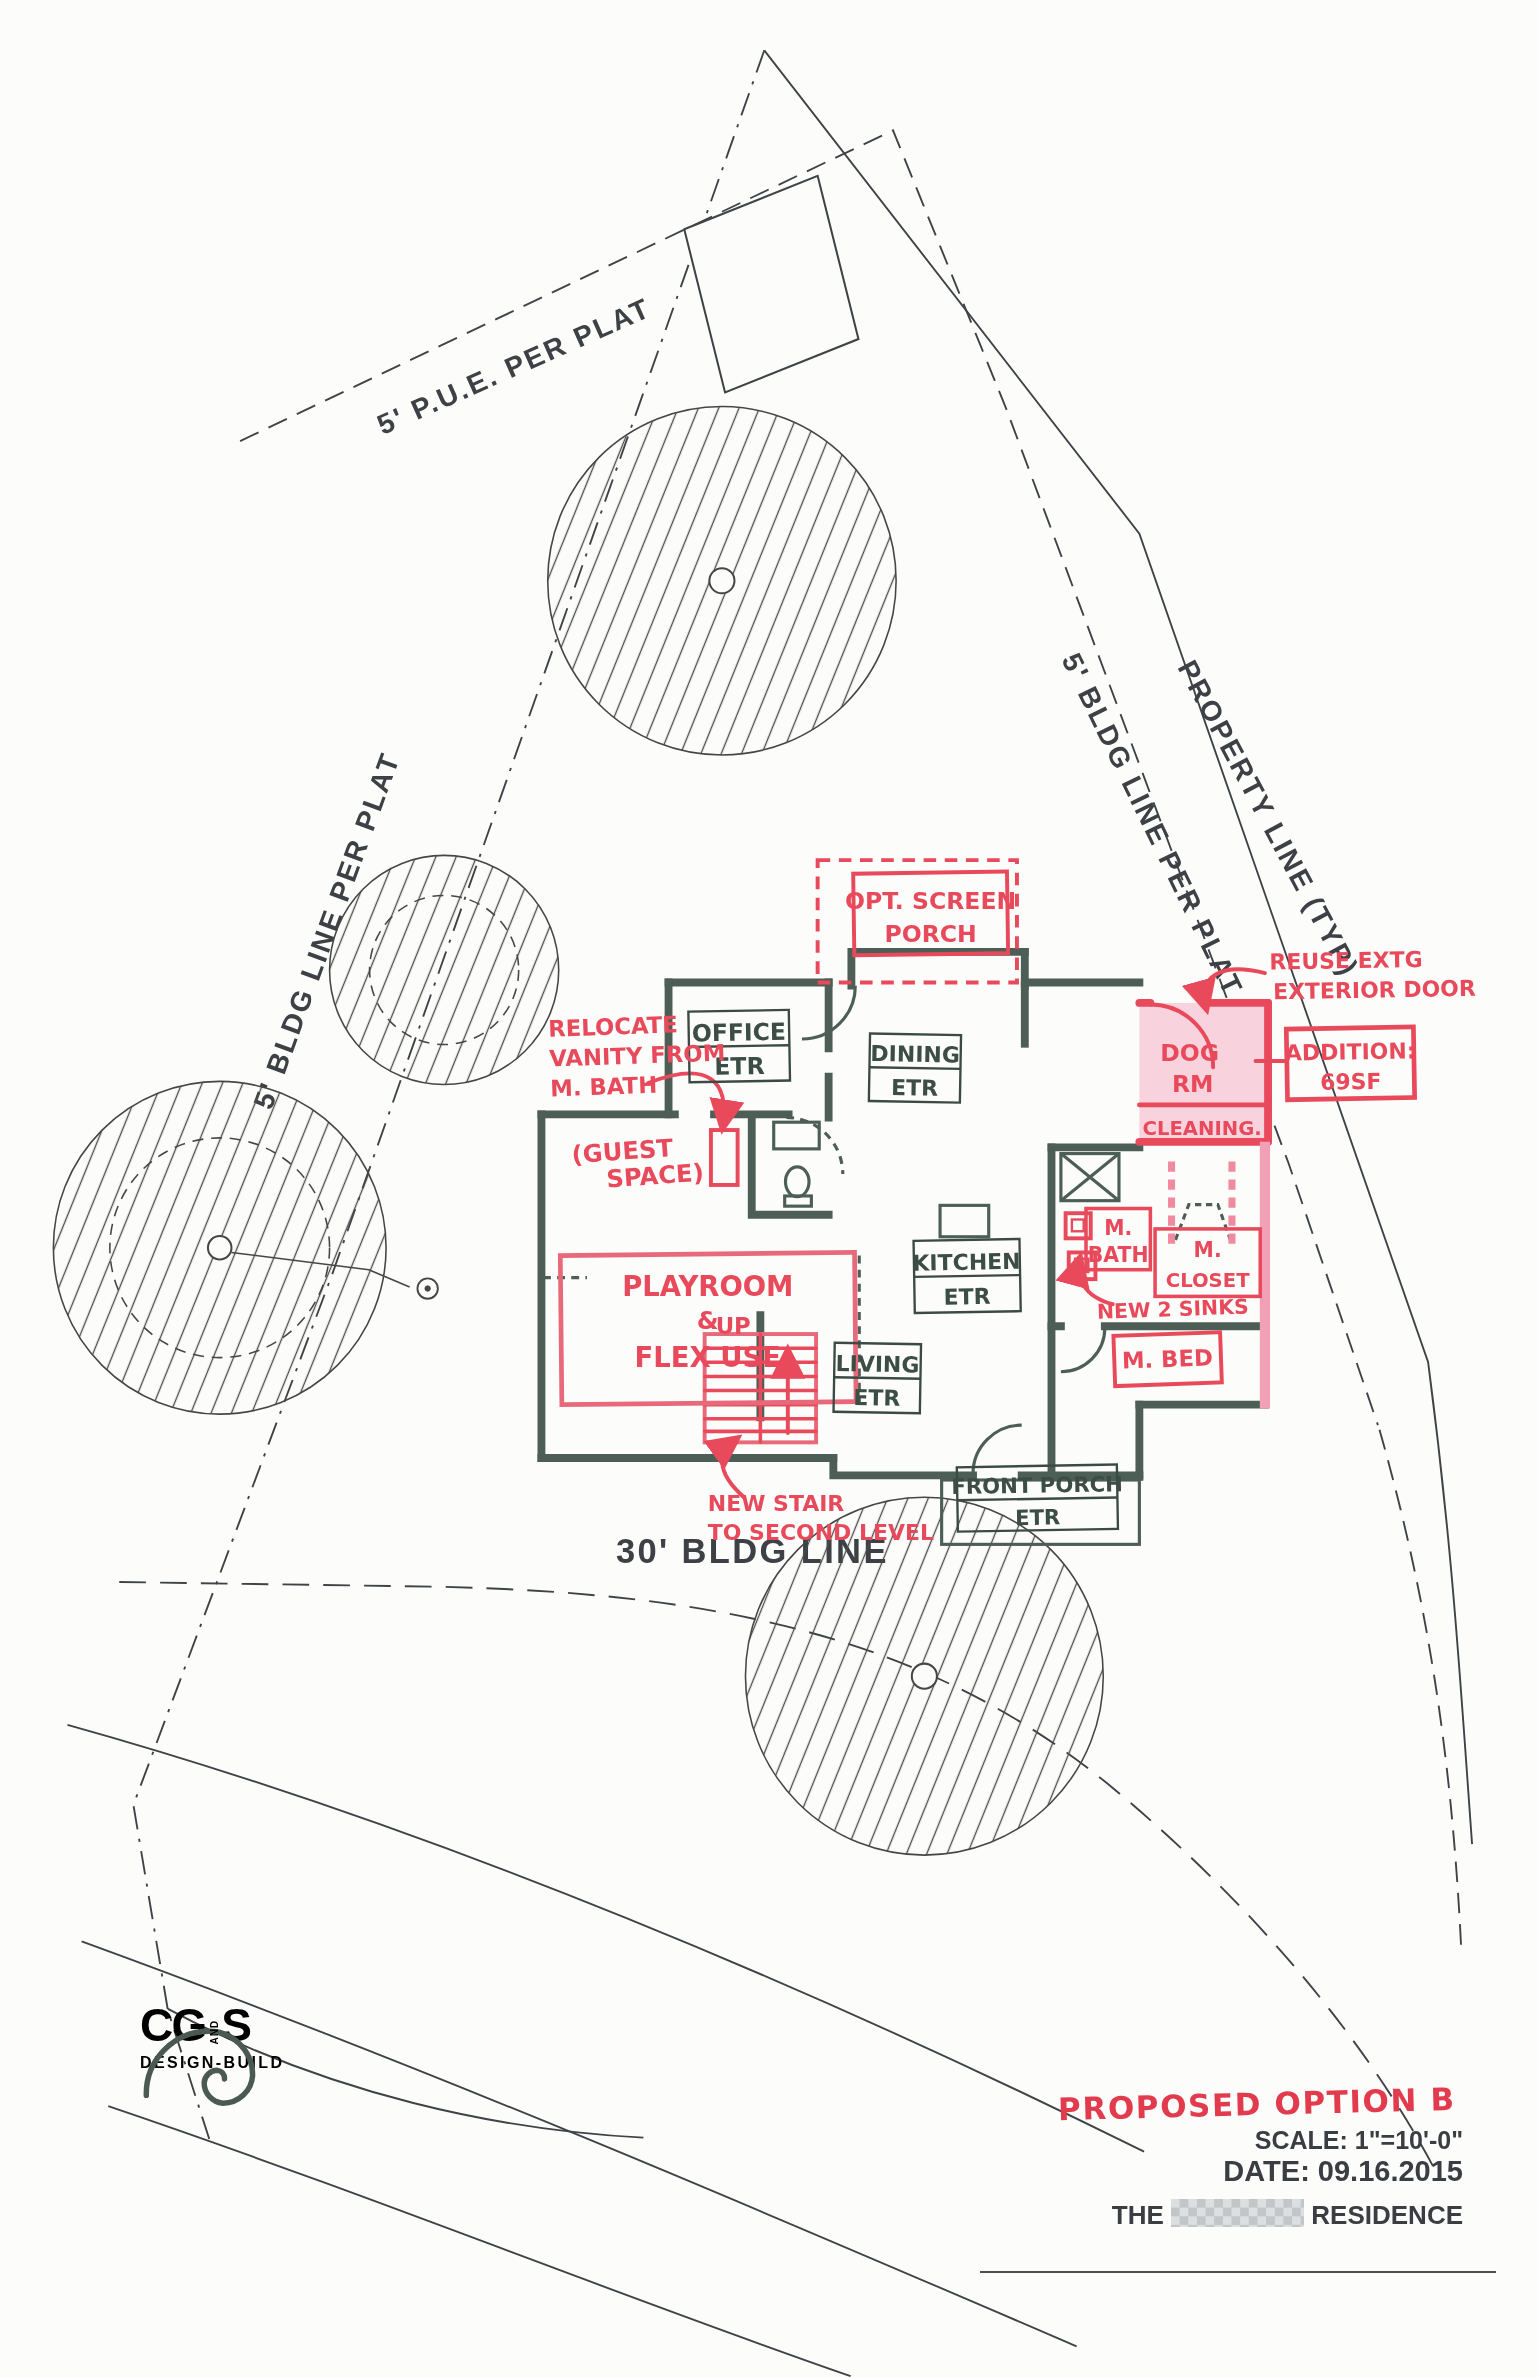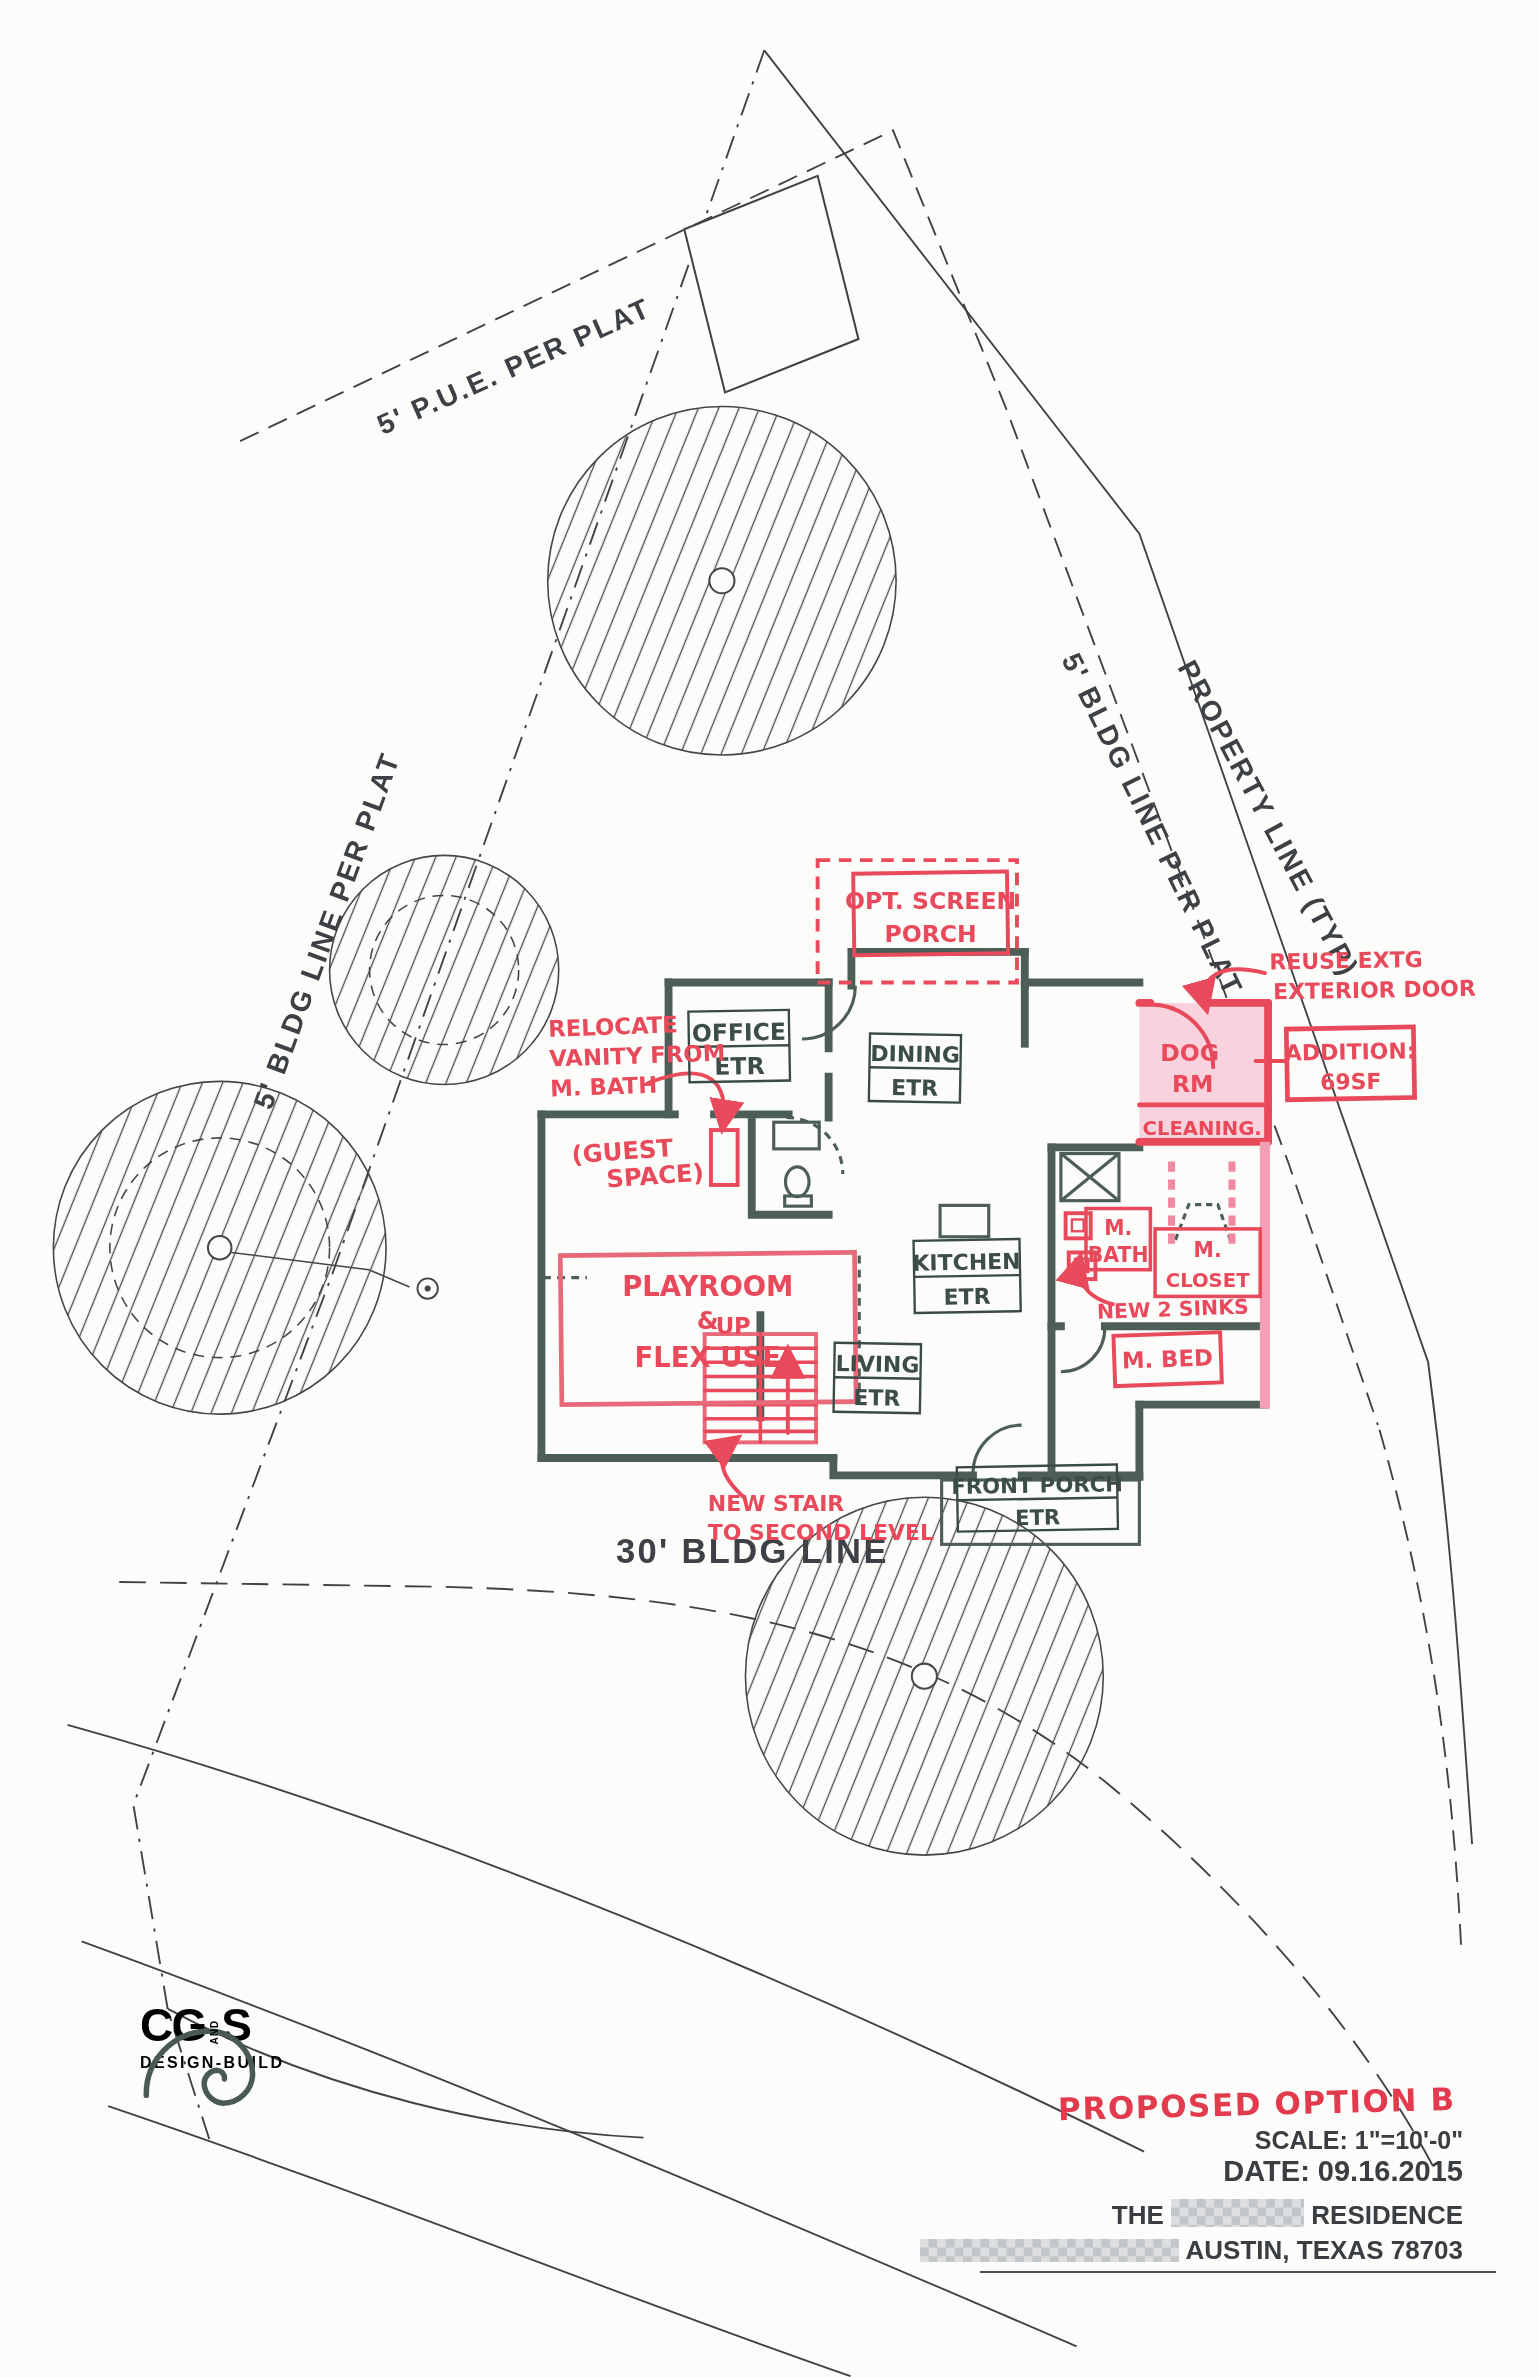--- a/index.html
+++ b/index.html
@@ -260,24 +260,20 @@
 </svg>
 
 <div id="proposed" class="tb">PROPOSED OPTION B</div>
 <div id="scale" class="tb tb-right">SCALE: 1"=10'-0"</div>
 <div id="date" class="tb tb-right">DATE: 09.16.2015</div>
 <div id="res-line" class="tb tb-right">
   <span>THE</span>
   <span class="redact" style="width:133px;height:28px;"></span>
   <span>RESIDENCE</span>
 </div>
-<div id="city-line" class="tb tb-right">
-  <span class="redact" style="width:259px;height:23.5px;"></span>
-  <span>AUSTIN, TEXAS 78703</span>
-</div>
 <div id="rule"></div>
 
 <div id="logo">
   <svg width="133" height="111" viewBox="0 0 170 142">
     <path d="M 8,122 A 80,80 0 0 1 88,40 A 56,56 0 0 1 144,96 A 38,38 0 0 1 106,132 A 26,26 0 0 1 82,106 A 17,17 0 0 1 99,90 A 10,10 0 0 1 108,101" fill="none" stroke="#4a5a53" stroke-width="7" stroke-linecap="round"></path>
   </svg>
   <div id="logo-row">
     <span id="logo-cg">CG</span>
     <span id="logo-and">AND</span>
     <span id="logo-s">S</span>

